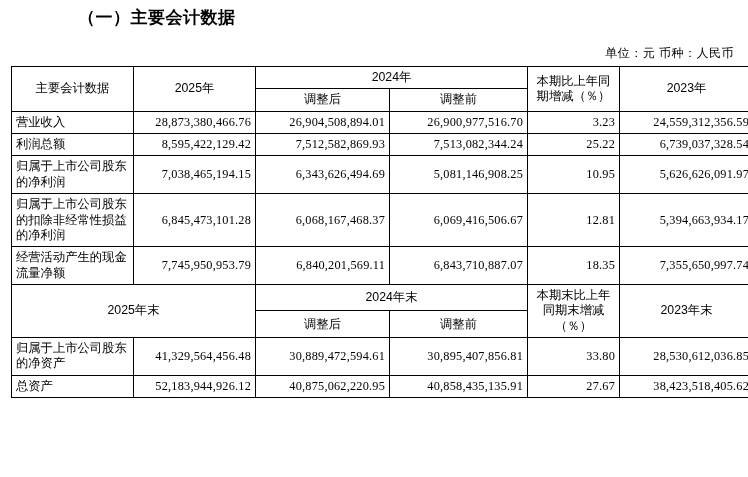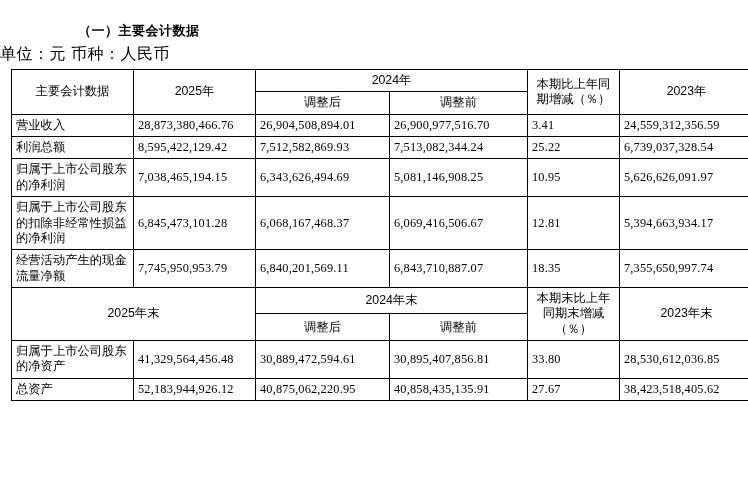--- a/index.html
+++ b/index.html
@@ -16,46 +16,46 @@
     overflow: hidden;
   }
   .page {
     width: 748px;
     height: 477px;
     box-sizing: border-box;
     padding: 0;
     position: relative;
   }
   .section-title {
-    font-size: 13px;
+    font-size: 17px;
     font-weight: bold;
-    margin: 22px 0 0 78px;
+    margin: 6px 0 0 78px;
     letter-spacing: 0.5px;
   }
   .unit-line {
-    font-size: 16px;
-    text-align: left;
-    margin: 4px 14px 4px 0;
+    font-size: 12px;
+    text-align: right;
+    margin: 16px 14px 4px 0;
     letter-spacing: 0.5px;
   }
   table.fin {
     border-collapse: collapse;
     width: 724px;
     margin: 0 0 0 11px;
     table-layout: fixed;
   }
   table.fin td {
     border: 1px solid #000;
     font-size: 12.3px;
     padding: 3px 4px;
     vertical-align: middle;
     line-height: 1.25;
   }
   .c-num {
-    text-align: left;
+    text-align: right;
     font-family: "Liberation Serif", serif;
     font-size: 12.5px;
     letter-spacing: 0.2px;
   }
   .c-head {
     text-align: center;
     font-size: 12.3px;
   }
   .w1 { width: 122px; }
   .w2 { width: 134px; }
@@ -97,21 +97,21 @@
       <tr>
         <td class="c-head">调整后</td>
         <td class="c-head">调整前</td>
       </tr>
 
       <tr>
         <td class="label-cell">营业收入</td>
         <td class="c-num">28,873,380,466.76</td>
         <td class="c-num">26,904,508,894.01</td>
         <td class="c-num">26,900,977,516.70</td>
-        <td class="c-num">3.41</td>
+        <td class="c-num">3.23</td>
         <td class="c-num">24,559,312,356.59</td>
       </tr>
       <tr>
         <td class="label-cell">利润总额</td>
         <td class="c-num">8,595,422,129.42</td>
         <td class="c-num">7,512,582,869.93</td>
         <td class="c-num">7,513,082,344.24</td>
         <td class="c-num">25.22</td>
         <td class="c-num">6,739,037,328.54</td>
       </tr>

